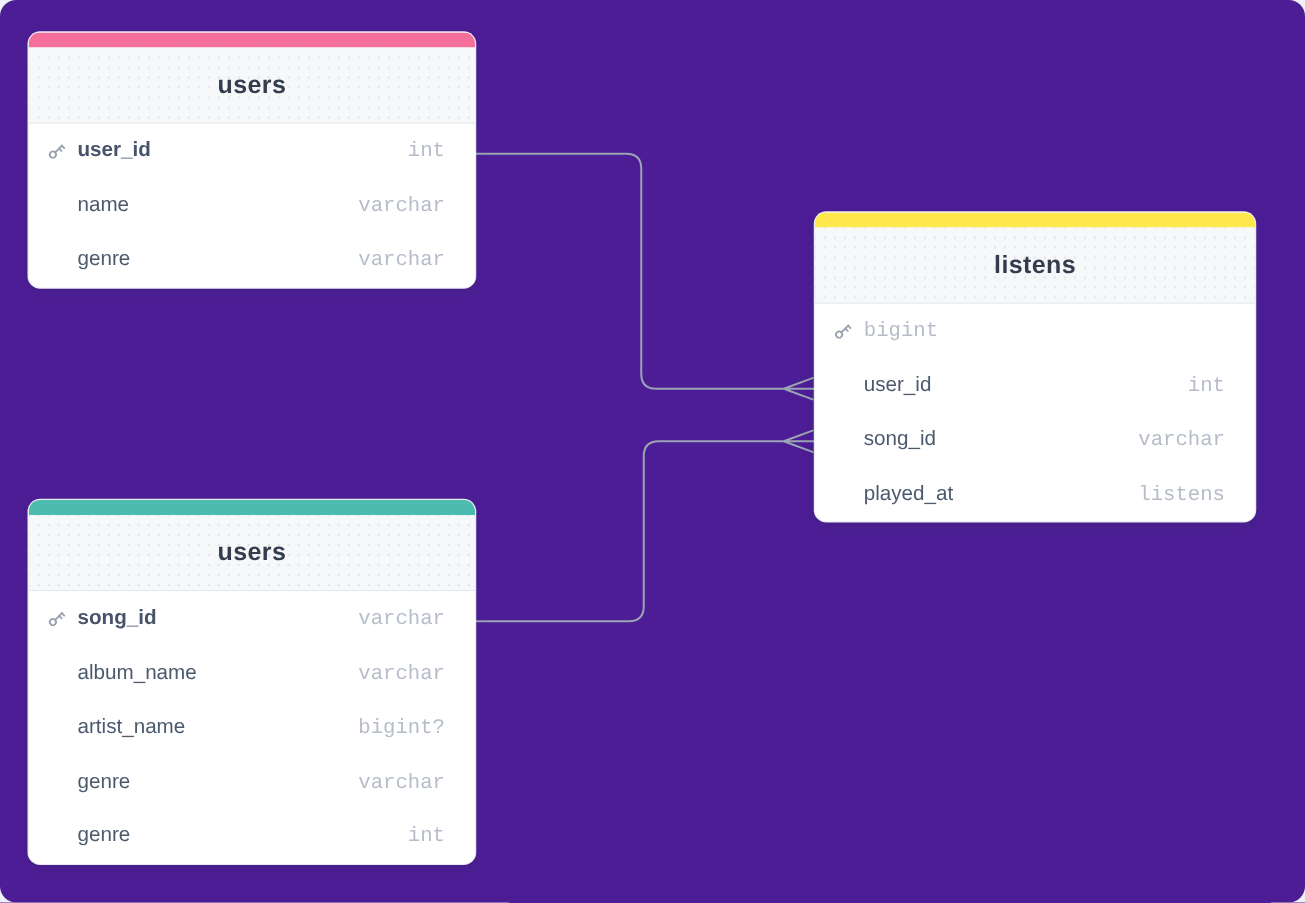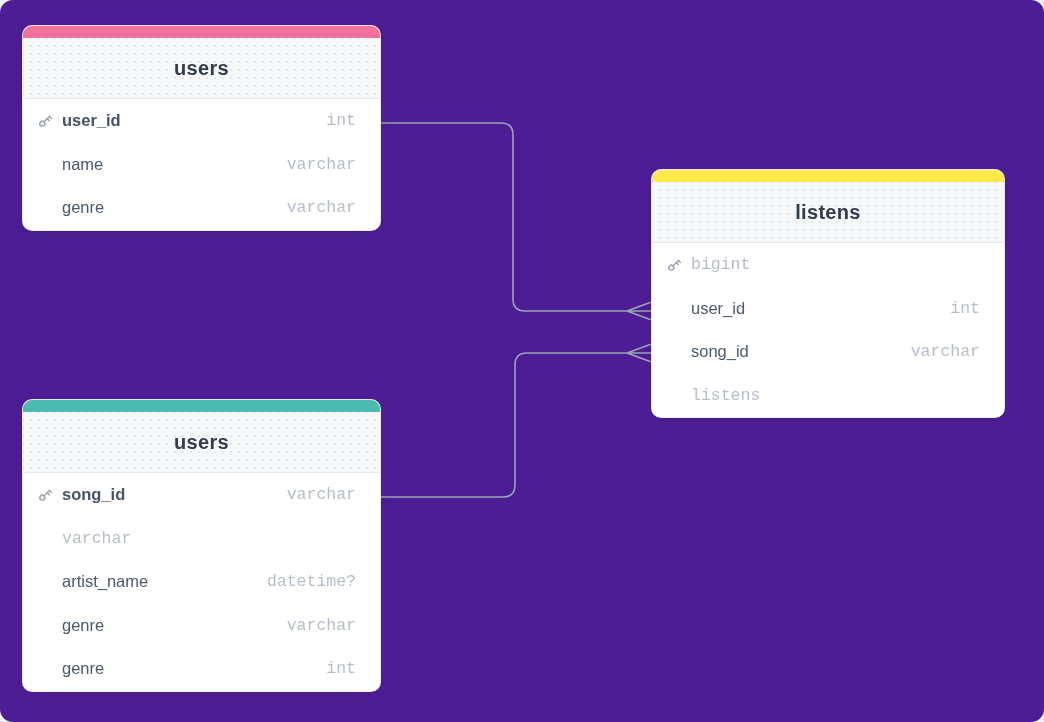--- a/index.html
+++ b/index.html
@@ -117,20 +117,21 @@
       <span class="field-name">user_id</span>
       <span class="field-type">int</span>
     </div>
     <div class="field-row">
       <span class="key-slot"></span>
       <span class="field-name">song_id</span>
       <span class="field-type">varchar</span>
     </div>
     <div class="field-row">
       <span class="key-slot"></span>
+      <span class="field-name">played_at</span>
       <span class="field-type">listens</span>
     </div>
   </div>
 
   <div class="table-card t-songs">
     <div class="accent-bar" style="background-color: rgb(76, 188, 177);"></div>
     <div class="table-header">
       <span class="table-name">users</span>
     </div>
     <div class="field-row">
@@ -142,26 +143,27 @@
             <line x1="13" y1="10" x2="13" y2="13.2"></line>
             <line x1="16.6" y1="10" x2="16.6" y2="13.2"></line>
           </g>
         </svg>
       </span>
       <span class="field-name pk">song_id</span>
       <span class="field-type">varchar</span>
     </div>
     <div class="field-row">
       <span class="key-slot"></span>
+      <span class="field-name">album_name</span>
       <span class="field-type">varchar</span>
     </div>
     <div class="field-row">
       <span class="key-slot"></span>
       <span class="field-name">artist_name</span>
-      <span class="field-type">datetime?</span>
+      <span class="field-type">bigint?</span>
     </div>
     <div class="field-row">
       <span class="key-slot"></span>
       <span class="field-name">genre</span>
       <span class="field-type">varchar</span>
     </div>
     <div class="field-row">
       <span class="key-slot"></span>
       <span class="field-name">genre</span>
       <span class="field-type">int</span>

